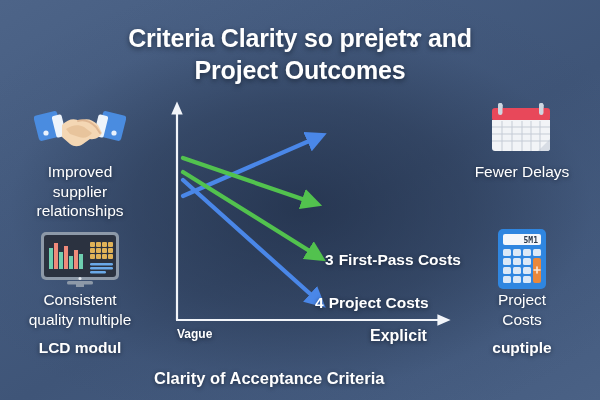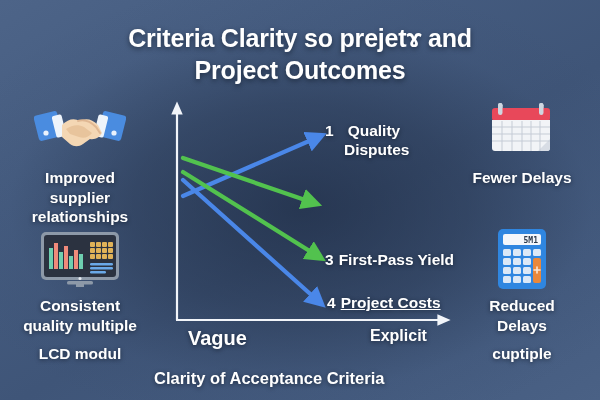--- a/index.html
+++ b/index.html
@@ -27,59 +27,59 @@
     font-weight:bold;
     line-height:1.28;
     letter-spacing:-0.2px;
     text-shadow:0 2px 5px rgba(10,16,28,0.55);
     padding:0 60px;
   }
 
   
   .side-item { position:absolute; text-align:center; width:150px; }
   .side-item .caption {
-    color:#ffffff; font-size:15.5px; font-weight:bold;
+    color:#ffffff; font-size:15.5px; font-weight:normal;
     line-height:1.26; text-shadow:0 1px 4px rgba(10,16,28,0.6);
-    margin-top:6px;
+    margin-top:0;
   }
   .side-item .sub {
     color:#ffffff; font-size:15.5px; font-weight:bold;
     line-height:1.26; text-shadow:0 1px 4px rgba(10,16,28,0.6);
     margin-top:9px;
   }
   .icon-wrap { height:62px; display:flex; align-items:center; justify-content:center; }
 
   #item-supplier   { left:5px;  top:100px; }
   #item-quality    { left:5px;  top:228px; }
   #item-delays     { left:447px; top:100px; }
   #item-costs      { left:447px; top:228px; }
 
   
   #chart { position:absolute; left:0; top:0; width:600px; height:400px; }
 
   .axis-label {
     position:absolute; color:#ffffff; font-weight:bold;
     text-shadow:0 1px 4px rgba(10,16,28,0.6);
   }
-  #lbl-vague   { left:188px; top:327px; font-size:20px; }
+  #lbl-vague   { left:177px; top:327px; font-size:12px; }
   #lbl-explicit{ left:370px; top:327px; font-size:16px; }
   #xaxis-title { left:154px; top:357px; width:290px; font-size:16.5px;margin-top:12px; }
 
   .series-label {
     position:absolute; color:#ffffff; font-weight:bold;
     font-size:15.5px; line-height:1.2;
     text-shadow:0 1px 4px rgba(10,16,28,0.6);
     white-space:nowrap;
   }
   .series-num { display:inline-block; margin-right:5px; }
   #sl-1 { left:325px; top:122px; width:120px; white-space:normal; }
   #sl-1 .series-num { margin-right:14px; vertical-align:top; }
   #sl-2 { left:320px; top:196px; }
   #sl-3 { left:325px; top:251px; }
-  #sl-4 { left:327px; top:294px;text-decoration:underline; }
+  #sl-4 { left:315px; top:294px; }
 </style>
 </head>
 <body>
 
 <div id="stage">
 
   <div class="title">
     <span>Criteria Clarity so prejetɤ and</span><br>
     <span>Project Outcomes</span>
   </div>
@@ -199,22 +199,22 @@
           <rect x="31" y="48" width="8" height="7" rx="1.5"></rect>
         </g>
         <rect x="41" y="30" width="8" height="25" rx="2" fill="#e8883c"></rect>
         <g stroke="#fbe6d2" stroke-width="1.6" stroke-linecap="round">
           <line x1="45" y1="39" x2="45" y2="45"></line>
             <line x1="42" y1="42" x2="48" y2="42"></line>
         </g>
       </svg>
     </div>
     <div class="caption">
-      <span>Reduced</span><br>
-      <span>Delays</span>
+      <span>Project</span><br>
+      <span>Costs</span>
     </div>
     <div class="sub">cuptiple</div>
   </div>
 
   <svg id="chart" viewBox="0 0 600 400">
     <defs>
       <marker id="mk-blue" markerWidth="5" markerHeight="5" refX="2.2" refY="2.5" orient="auto">
         <path d="M0 0 L5 2.5 L0 5 Z" fill="#4a87e8"></path>
       </marker>
       <marker id="mk-green" markerWidth="5" markerHeight="5" refX="2.2" refY="2.5" orient="auto">
@@ -232,28 +232,24 @@
 
     <line x1="183" y1="196" x2="316" y2="138" stroke="#4a87e8" stroke-width="4.2" stroke-linecap="round" marker-end="url(#mk-blue)"></line>
 
     <line x1="183" y1="158" x2="311" y2="202" stroke="#52c24e" stroke-width="4.2" stroke-linecap="round" marker-end="url(#mk-green)"></line>
 
     <line x1="183" y1="172" x2="316" y2="255" stroke="#52c24e" stroke-width="4.2" stroke-linecap="round" marker-end="url(#mk-green)"></line>
 
     <line x1="183" y1="180" x2="317" y2="300" stroke="#4a87e8" stroke-width="4.2" stroke-linecap="round" marker-end="url(#mk-blue)"></line>
   </svg>
 
-  <div class="series-label" id="sl-1">
-    <span class="series-num">1</span><span>Quality</span><br>
-    <span style="margin-left:19px">Disputes</span>
-  </div>
 
 
   <div class="series-label" id="sl-3">
-    <span class="series-num">3</span><span>First-Pass Yield</span>
+    <span class="series-num">3</span><span>First-Pass Costs</span>
   </div>
 
   <div class="series-label" id="sl-4">
     <span class="series-num">4</span><span>Project Costs</span>
   </div>
 
   <div class="axis-label" id="lbl-vague">Vague</div>
   <div class="axis-label" id="lbl-explicit">Explicit</div>
   <div class="axis-label" id="xaxis-title">Clarity of Acceptance Criteria</div>
 

